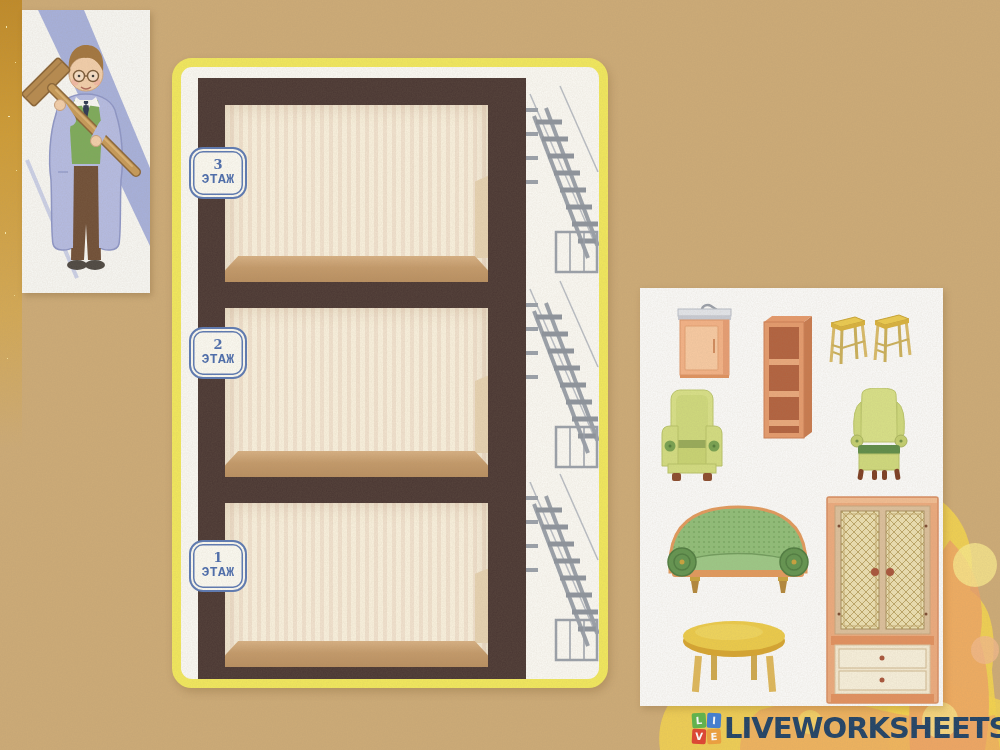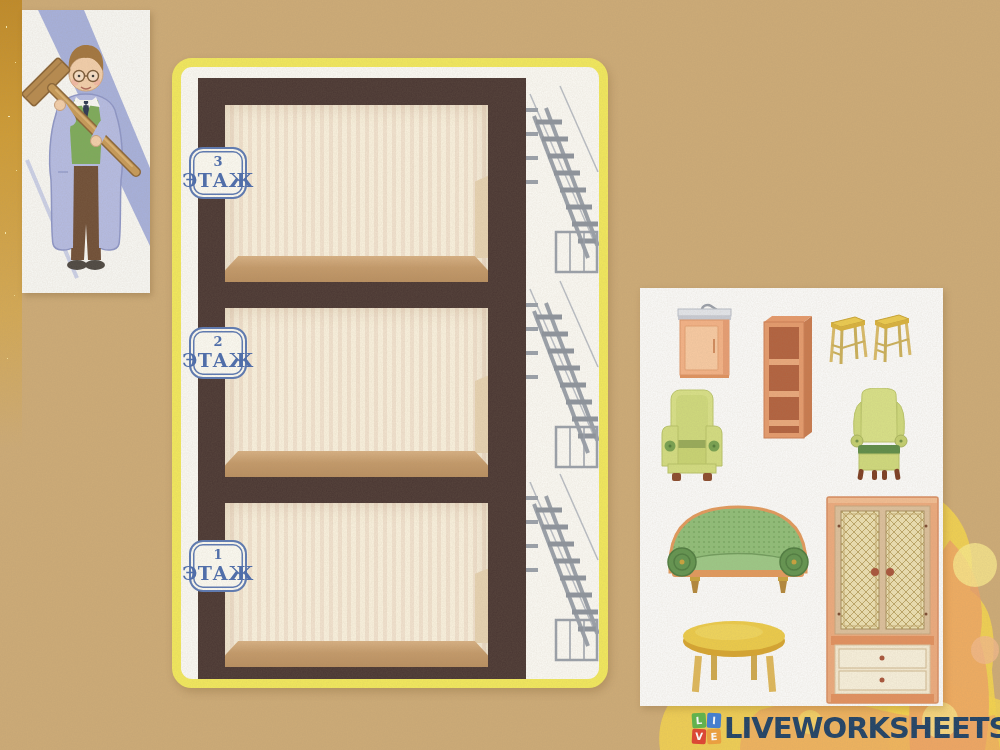--- a/index.html
+++ b/index.html
@@ -35,21 +35,21 @@
     clip-path:polygon(0 7%,100% 0,100% 100%,0 100%);}
   .floor-slab{position:absolute;left:0;right:0;bottom:0;height:26px;
     background:linear-gradient(#d8b184,#c49a6a 45%,#b98f60);
     clip-path:polygon(5% 0,95% 0,100% 55%,100% 100%,0 100%,0 55%);}
   .badge{position:absolute;left:8px;width:58px;height:52px;box-sizing:border-box;z-index:6;
     background:#fcfbf3;border:2px solid #5b79b4;border-radius:14px;
     box-shadow:inset 0 0 0 2px #fcfbf3, inset 0 0 0 3.5px #5b79b4;
     display:flex;flex-direction:column;align-items:center;justify-content:center;
     font-family:"DejaVu Serif","Liberation Serif",serif;color:#4a6cae;font-weight:bold;line-height:1.15;}
   .badge .num{font-size:13px;}
-  .badge .word{font-size:19px;letter-spacing:.5px;}
+  .badge .word{font-size:13px;letter-spacing:.5px;font-family:Liberation Mono, monospace;}
   .fire-escape{position:absolute;right:0;top:11px;}
 
   
   .furn-panel{position:absolute;left:640px;top:288px;width:303px;height:418px;background:#fbfbfa;
     box-shadow:2px 3px 7px rgba(90,60,20,.22);z-index:5;}
   .furn{position:absolute;}
 
   
   .splash{position:absolute;right:0;bottom:0;z-index:2;}
 

